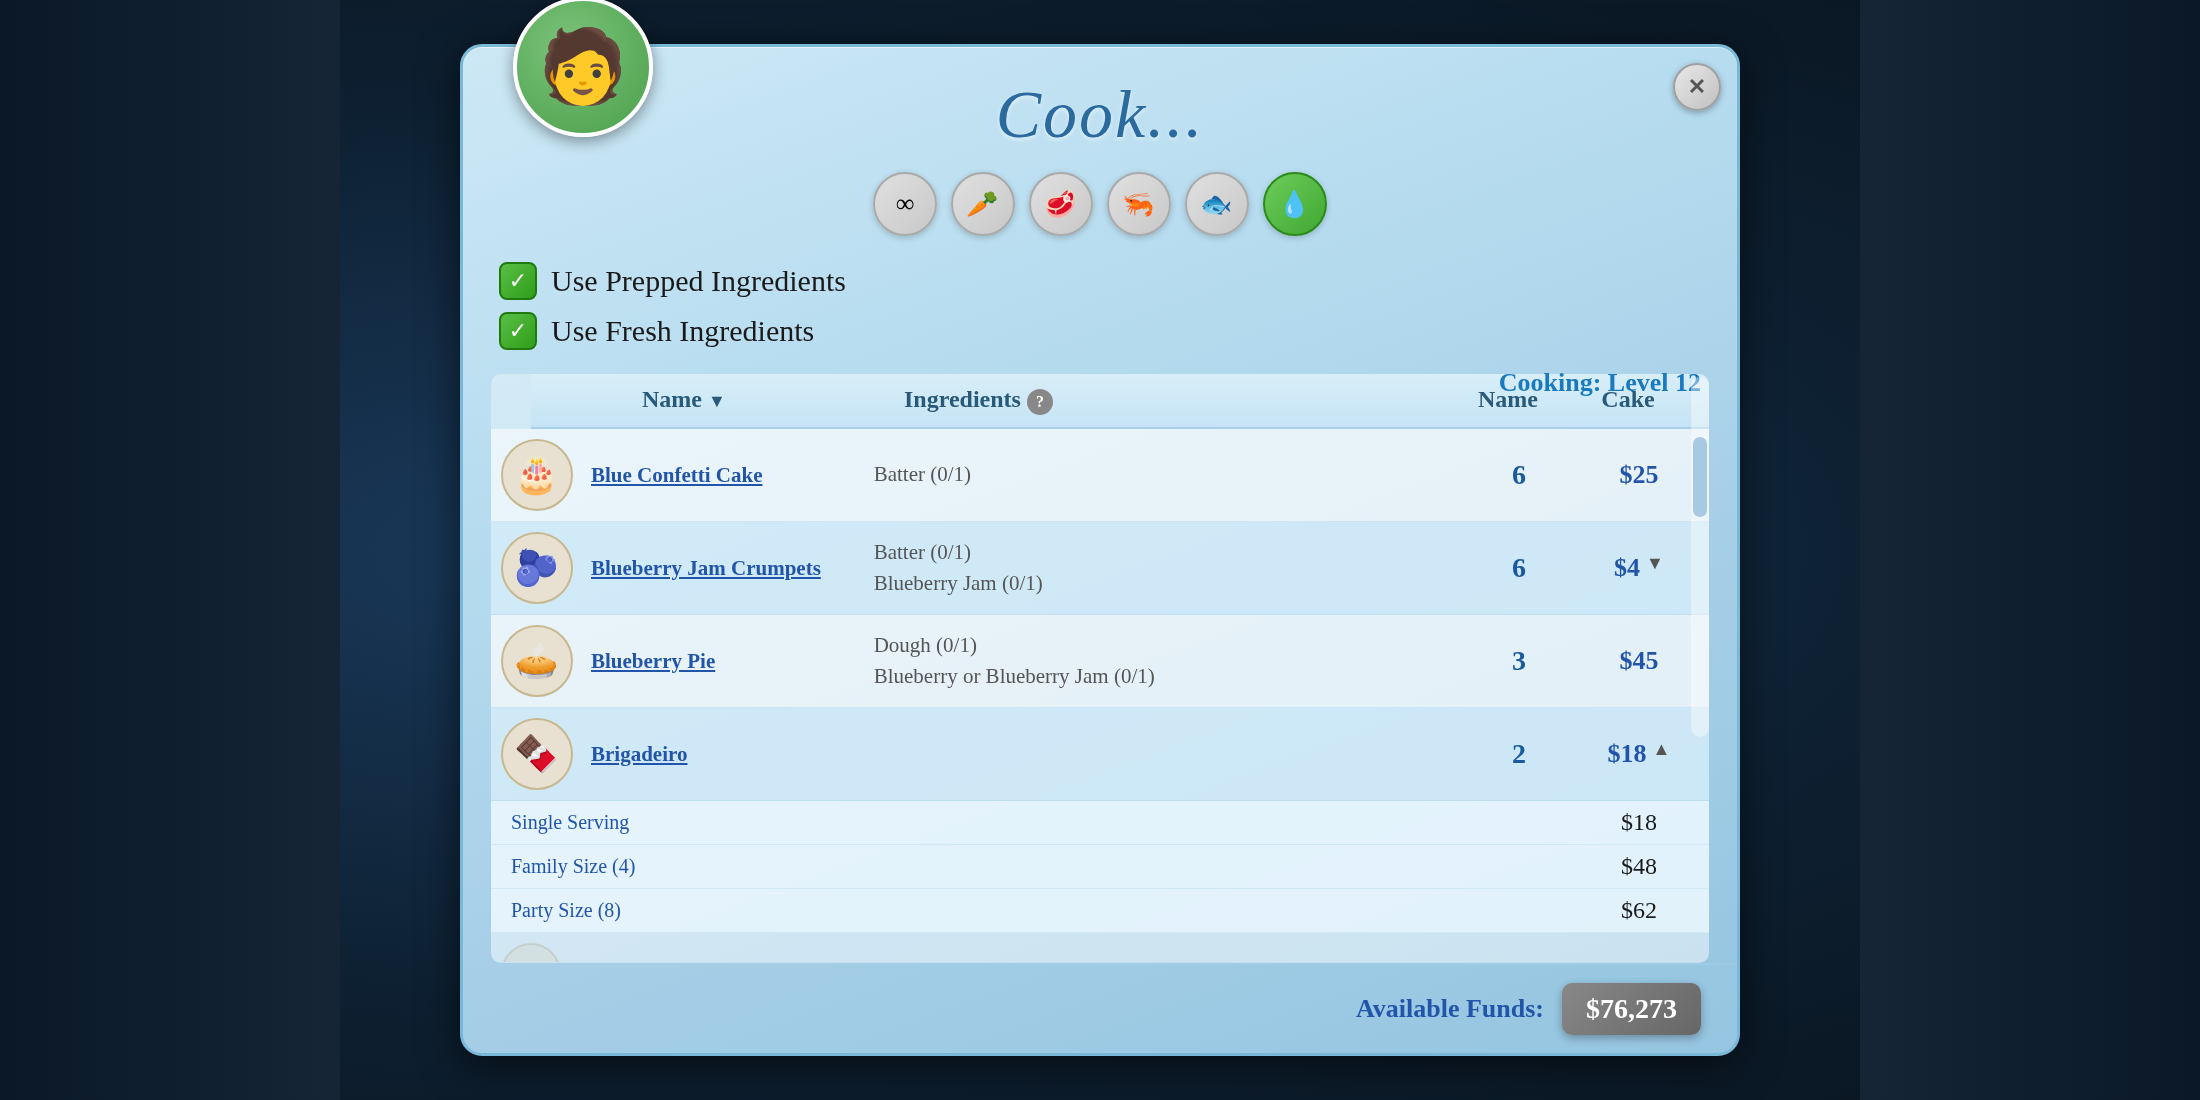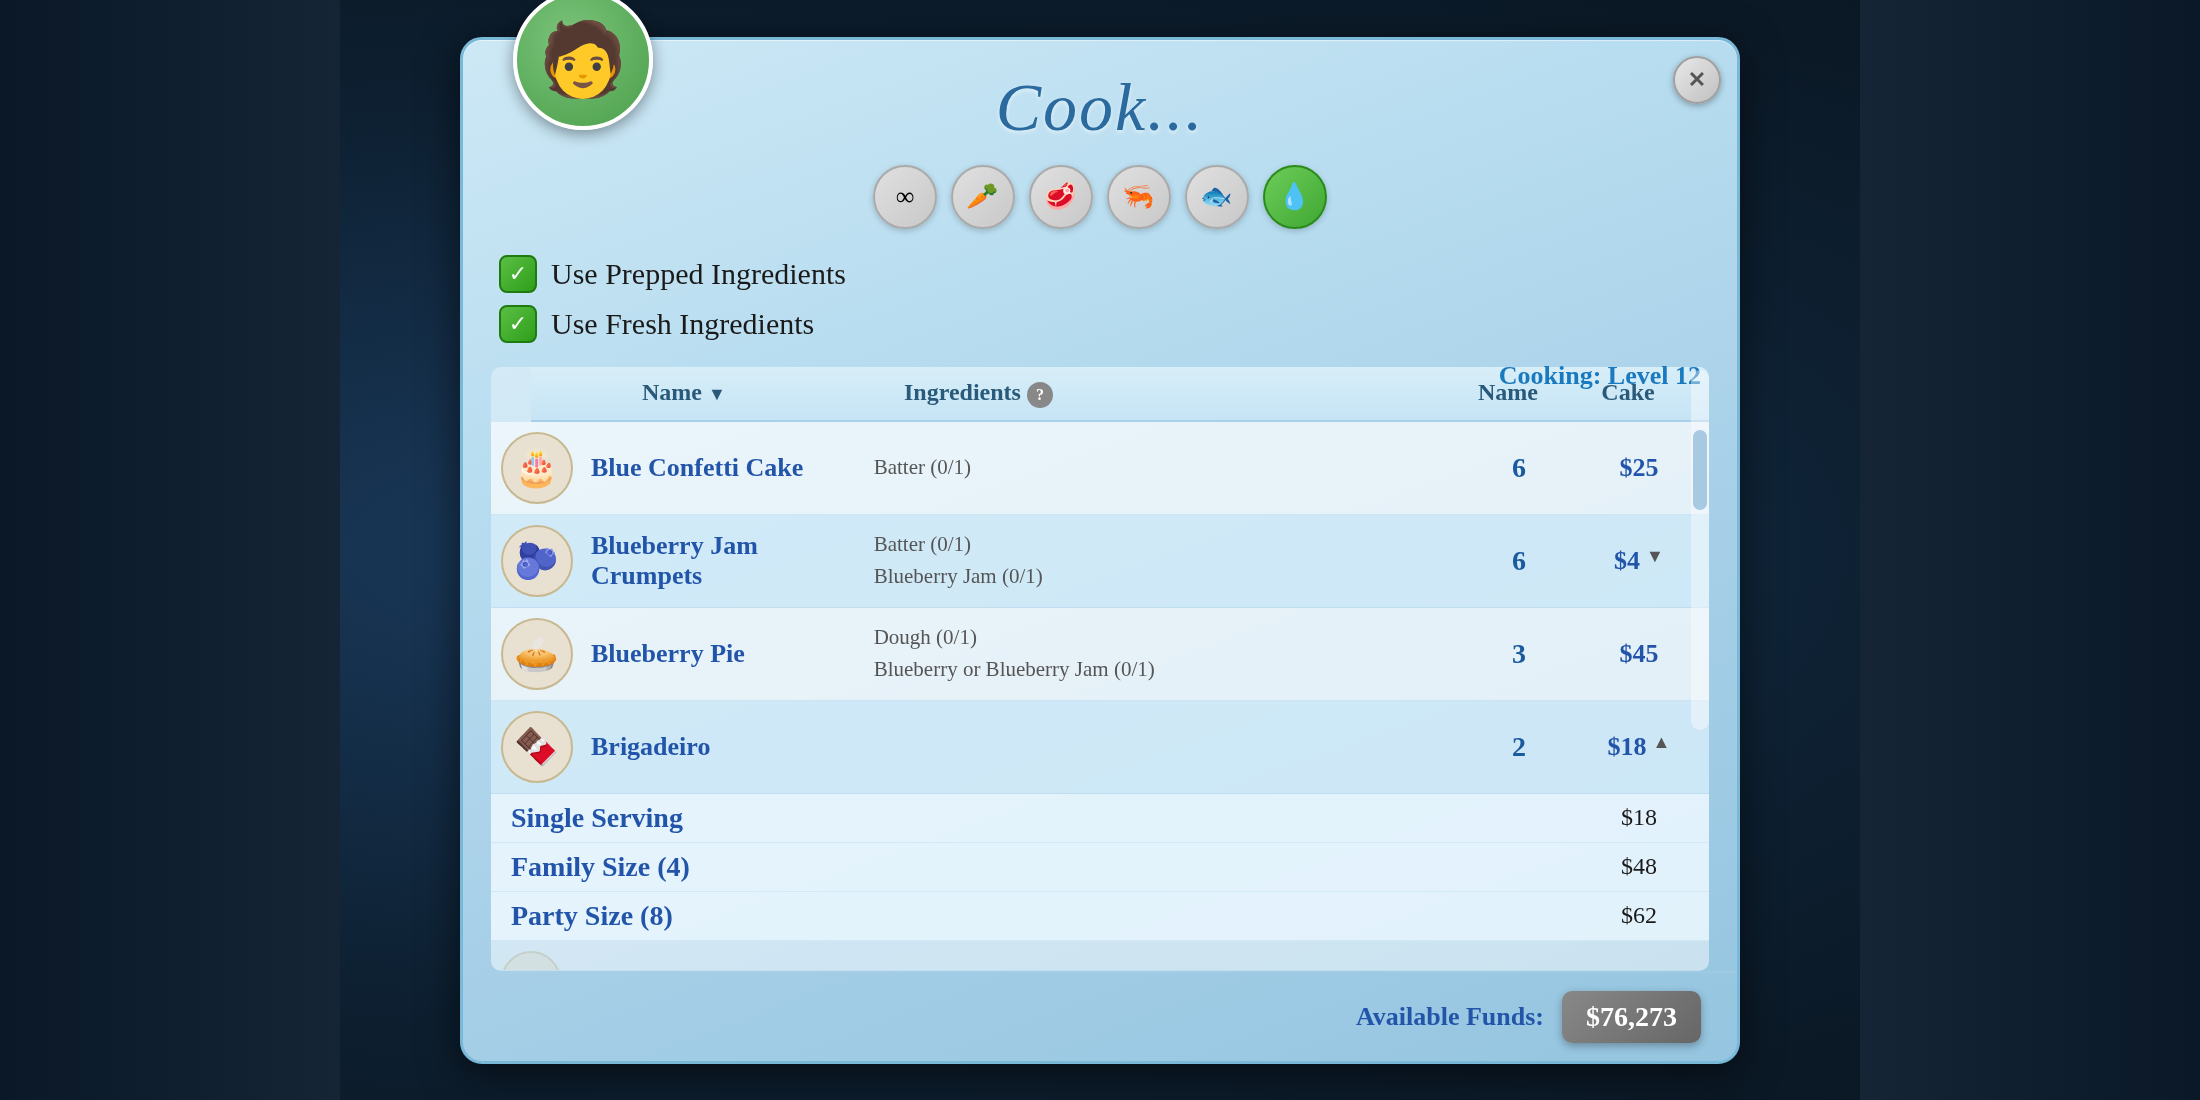--- a/index.html
+++ b/index.html
@@ -232,24 +232,25 @@
       height: 72px;
       border-radius: 50%;
       background: #e8e0d0;
       border: 2px solid #c8b890;
       display: flex;
       align-items: center;
       justify-content: center;
       font-size: 36px;
     }
     .food-name {
-      font-size: 26px;
+      font-size: 21px;
       color: #2255aa;
       padding-left: 10px;
       font-weight: bold;
+      text-decoration: underline;
     }
     .food-ing {
       font-size: 21px;
       color: #555;
       line-height: 1.5;
     }
     .food-skill {
       font-size: 28px;
       color: #1a5a9e;
       text-align: center;
@@ -276,25 +277,25 @@
     .sub-row {
       display: grid;
       grid-template-columns: 80px 1fr 2fr 120px 120px;
       background: rgba(235,248,255,0.8);
       border-bottom: 1px solid rgba(168,208,232,0.3);
       padding: 8px 10px;
       align-items: center;
       cursor: pointer;
     }
     .sub-label {
-      font-size: 28px;
+      font-size: 20px;
       color: #2255aa;
       padding-left: 10px;
       grid-column: 1 / 5;
-      font-weight: bold;
+      font-weight: normal;
     }
     .sub-price {
       font-size: 24px;
       color: #1a1a1a;
       text-align: center;
     }
 
     
     .scroll-track {
       position: absolute;

